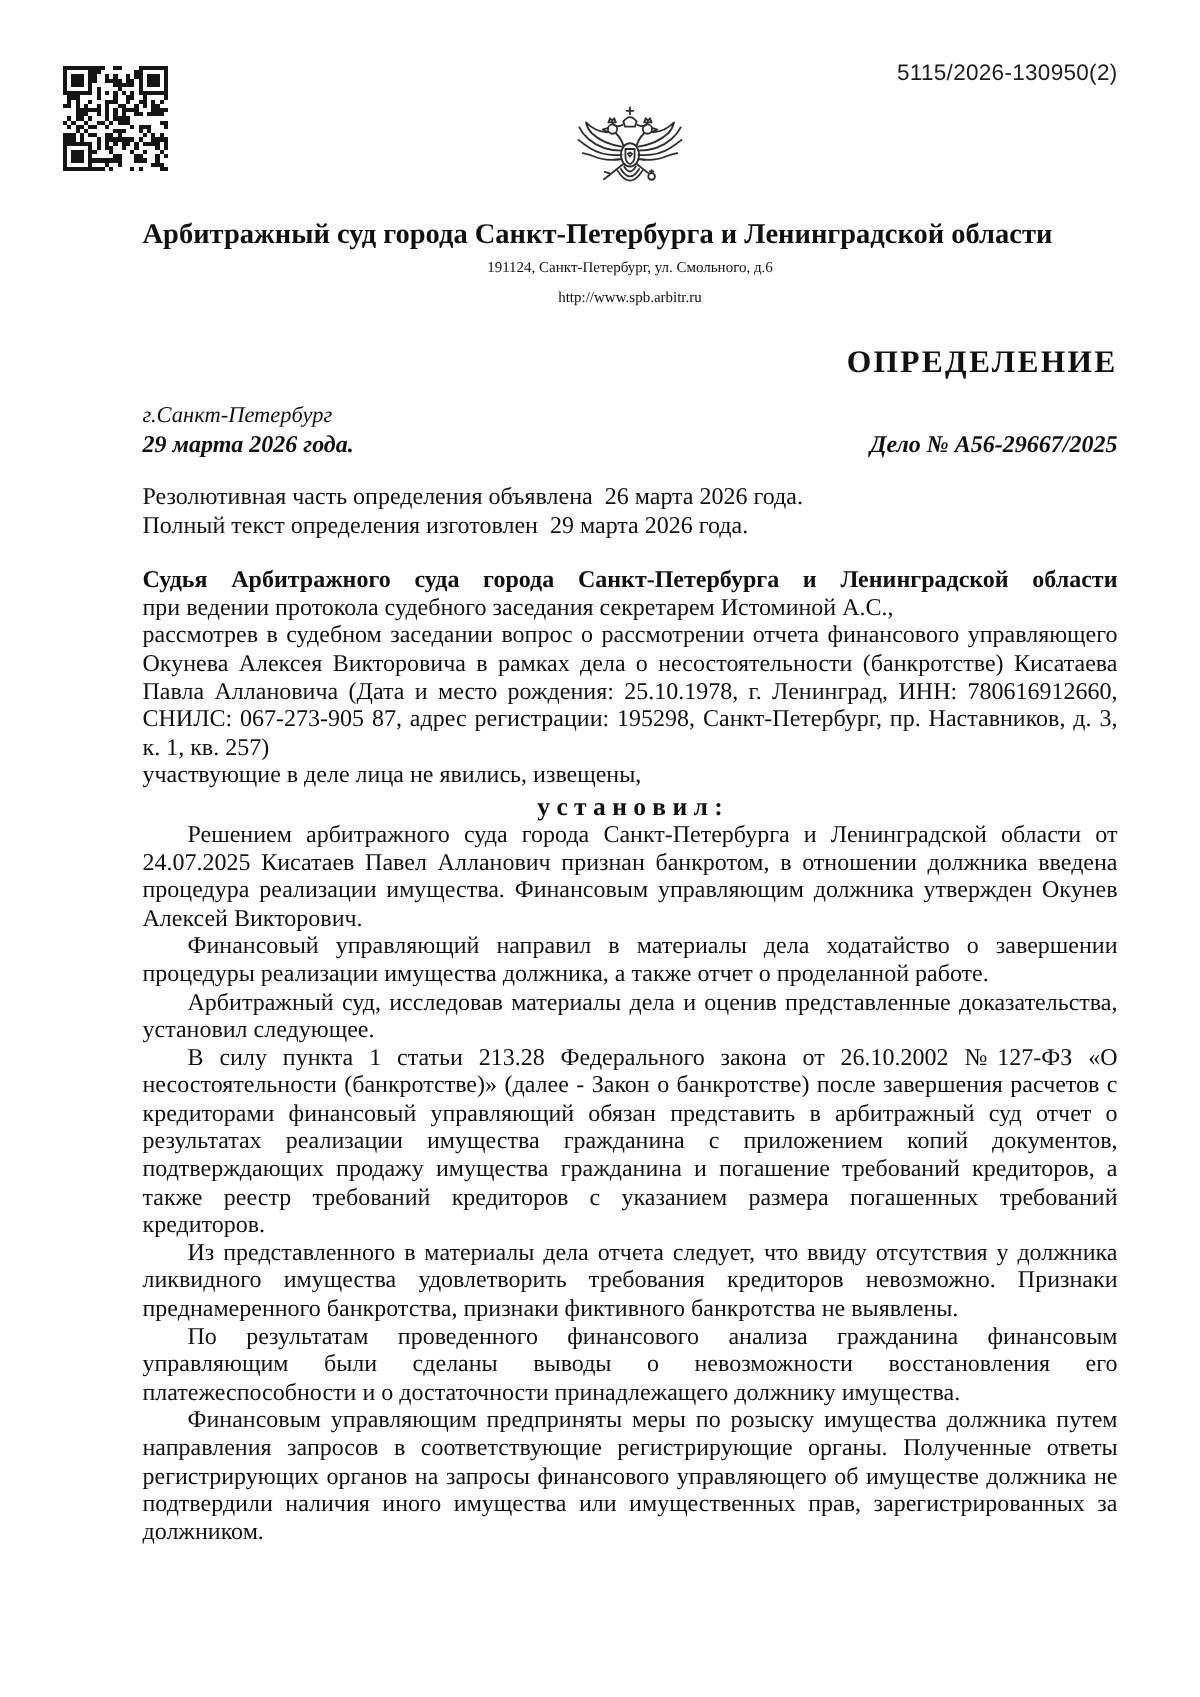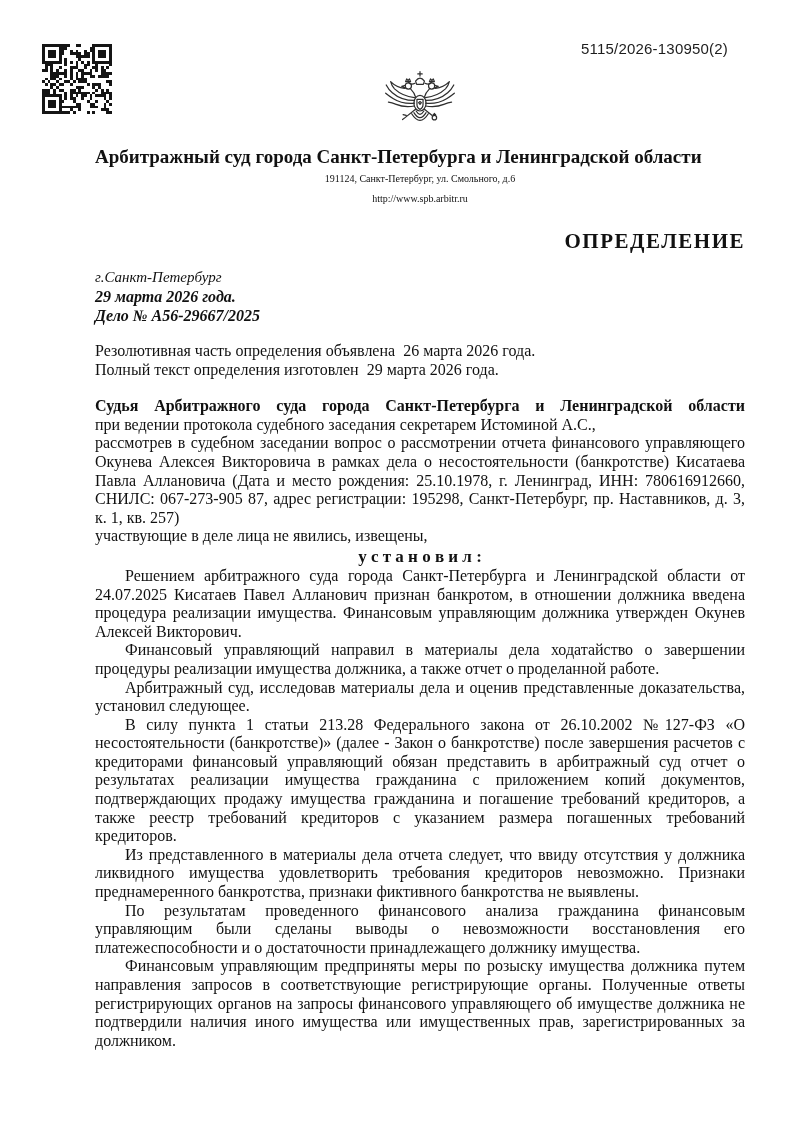--- a/index.html
+++ b/index.html
@@ -7,38 +7,38 @@
     width:800px;height:1131px;background:#ffffff;color:#111;
     font-family:"Liberation Serif","DejaVu Serif",serif;
     position:relative;overflow:hidden;
     -webkit-font-smoothing:antialiased;
   }
   .page{
     box-sizing:border-box;width:800px;height:1131px;
     padding:38px 55px 0 95px;position:relative;
   }
   .doc-number{
-    position:absolute;top:40px;right:72px;
+    position:absolute;top:40px;right:55px;
     font-family:"Liberation Sans","DejaVu Sans",sans-serif;
     font-size:15px;color:#1d1d1d;letter-spacing:.2px;
   }
   .qr{position:absolute;left:42px;top:44px;width:70px;height:70px;}
   .qr svg{width:70px;height:70px;display:block;}
   .emblem{width:80px;height:72px;margin:32px auto 4px auto;display:block;}
   .court-name{
     text-align:left;font-weight:bold;font-size:19px;line-height:22px;margin:2px 0 0 0;
   }
   .court-sub{text-align:center;font-size:10px;line-height:18px;margin:2px 0 0 0;}
   .doc-title{
     text-align:right;font-weight:bold;font-size:21px;letter-spacing:1.5px;
     margin:20px 0 0 0;line-height:26px;
   }
   .place-line{font-style:italic;font-size:15px;line-height:18px;margin:14px 0 0 0;}
   .date-row{display:flex;justify-content:space-between;font-size:16px;line-height:19px;
-    font-weight:bold;font-style:italic;margin:1px 0 0 0;flex-direction:column;}
+    font-weight:bold;font-style:italic;margin:1px 0 0 0;}
   .announce{margin:17px 0 0 0;}
   .bodytext{font-size:16px;line-height:18.6px;}
   .pre{white-space:pre-wrap;}
   .intro{margin:18px 0 0 0;}
   p{margin:0;}
   .just{text-align:justify;}
   .just-last{text-align:justify;text-align-last:justify;}
   .bold{font-weight:bold;}
   .ustanovil{text-align:center;font-weight:bold;font-size:17px;line-height:19px;margin:1px 0 1px 0;}
   .para{ text-align:justify;text-indent:30px; }

